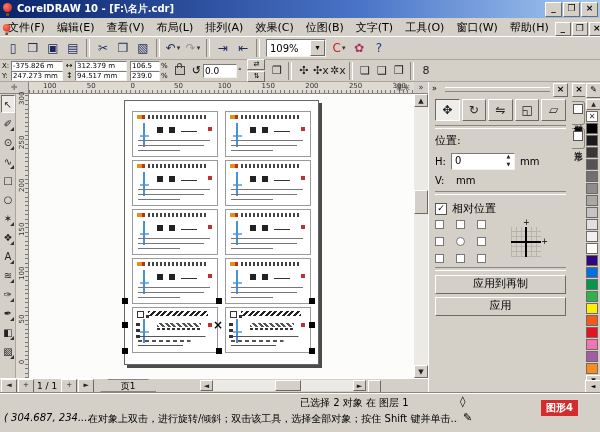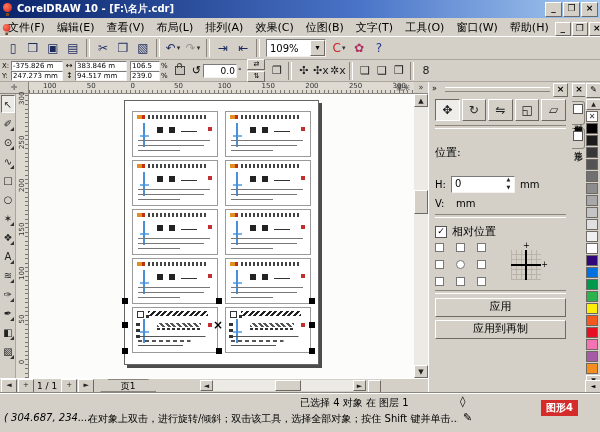--- a/index.html
+++ b/index.html
@@ -39,21 +39,21 @@
   .pb-row{display:flex;align-items:center;height:9px;}
   .pb-lab{width:9px;font-size:7px;}
   .pb-ico{width:9px;font-size:8px;line-height:8px;}
   .pb-val{width:48px;height:8px;line-height:8px;font-size:7px;padding:0 1px;overflow:hidden;white-space:nowrap;}
   .pb-val.narrow{width:26px;}
   .pct{font-size:7px;margin-left:1px;}
   .padlock{width:8px;height:7px;border:1px solid #444;position:relative;margin:0 4px;background:#c8c4bc;}
   .padlock:before{content:'';position:absolute;top:-4px;left:1px;width:3px;height:4px;border:1px solid #444;border-bottom:none;border-radius:3px 3px 0 0;}
   .rot{display:flex;align-items:center;margin:0 3px;}
   .rot .glyph{font-size:11px;margin-right:2px;}
-  .rot .pb-val{width:30px;height:12px;line-height:12px;font-size:9px;text-align:right;}
+  .rot .pb-val{width:30px;height:12px;line-height:12px;font-size:9px;}
   .mirror{display:flex;flex-direction:column;gap:1px;margin:0 3px;}
   .mbtn{width:16px;height:9px;line-height:8px;font-size:7px;text-align:center;}
   #propbar-buttons{display:flex;align-items:center;}
   #propbar-buttons .tbtn{width:17px;height:17px;font-size:11px;color:#222;}
 
   
   #ruler-corner{position:absolute;left:0;top:82px;width:29px;height:12px;border-right:1px solid #8a867e;border-bottom:1px solid #8a867e;box-sizing:border-box;text-align:center;font-size:8px;line-height:11px;color:#555;background:#d4d0c8;}
   #hruler{position:absolute;left:29px;top:82px;width:385px;height:12px;background:#dedad2;border-bottom:1px solid #8a867e;box-sizing:border-box;background-image:repeating-linear-gradient(90deg,#777 0 1px,transparent 1px 4.4px);background-size:100% 3px;background-position:0 100%;background-repeat:no-repeat;}
   .hlbl{position:absolute;top:0;font-size:7px;color:#333;}
   #hr-unit{position:absolute;right:4px;top:1px;font-size:7px;color:#333;}
@@ -94,21 +94,21 @@
   
   #docker{position:absolute;left:428px;top:82px;width:144px;height:310px;background:#d4d0c8;border-left:1px solid #fff;box-sizing:border-box;padding:0 6px;}
   #docker-header{position:relative;height:13px;margin:1px -4px 2px -4px;}
   #docker-expand{position:absolute;left:1px;top:1px;font-size:8px;line-height:10px;}
   #docker-grip{position:absolute;left:14px;right:20px;top:4px;height:3px;border-top:1px solid #fff;border-bottom:1px solid #8a867e;}
   .xclose{position:absolute;right:2px;top:0;width:13px;height:12px;line-height:10px;text-align:center;font-size:9px;font-weight:bold;}
   #transform-buttons{display:flex;gap:2px;margin:3px 0 4px 0;}
   #transform-buttons .tfb{width:24px;height:20px;display:flex;align-items:center;justify-content:center;font-size:12px;color:#222;}
   #transform-buttons .tfb.active{border-color:#6e6a63 #ffffff #ffffff #6e6a63;background:#efede9;}
   .dk-hr{height:2px;border-top:1px solid #8a867e;border-bottom:1px solid #fff;margin:4px 0;}
-  .dk-label{font-size:11px;margin:16px 0;}
+  .dk-label{font-size:11px;margin:4px 0;}
   .dk-row{display:flex;align-items:center;margin:5px 0;}
   .dk-row .lab{width:16px;font-size:10px;}
   .spinfield{display:flex;width:62px;height:15px;}
   .spinfield .val{flex:1;font-size:10px;line-height:13px;padding-left:3px;}
   .spinner{width:11px;display:flex;flex-direction:column;gap:1px;margin-left:1px;}
   .spinner div{flex:1;font-size:5px;line-height:5px;text-align:center;color:#222;}
   .dk-row .unit{font-size:10px;margin-left:5px;}
   .cb-row{display:flex;align-items:center;margin:6px 0 4px 0;}
   .checkbox{width:10px;height:10px;background:#fff;border:1px solid #555;font-size:9px;line-height:9px;text-align:center;font-weight:bold;margin-right:5px;}
   #anchor-wrap{display:flex;align-items:center;margin:2px 0 4px 0;}
@@ -232,21 +232,21 @@
           <span class="pb-val field">-375.826 m</span>
         </div>
       <div class="pb-row">
           <span class="pb-lab">Y:</span>
           <span class="pb-val field">247.273 mm</span>
         </div>
     </div>
     <div class="pb-col">
       <div class="pb-row">
           <span class="pb-ico">↔</span>
-          <span class="pb-val field">383.846 m</span>
+          <span class="pb-val field">312.379 m</span>
         </div>
       <div class="pb-row">
           <span class="pb-ico">↕</span>
           <span class="pb-val field">94.517 mm</span>
         </div>
     </div>
     <div class="pb-col">
       <div class="pb-row">
           <span class="pb-val narrow field">106.5</span>
           <span class="pct">%</span>
@@ -464,22 +464,22 @@
           <div class="anchor"></div>
           <div class="anchor center"></div>
           <div class="anchor"></div>
           <div class="anchor"></div>
           <div class="anchor"></div>
           <div class="anchor"></div>
         </div>
       <div id="crosshair"></div>
     </div>
     <div class="dk-hr"></div>
+    <div class="dk-btn raised">应用到再制</div>
     <div class="dk-btn raised">应用</div>
-    <div class="dk-btn raised">应用到再制</div>
   </div>
 
   <div id="tabstrip">
     <div class="xclose raised">×</div>
     <div id="tabstrip-tabs">
         <div class="vtab">
           <div class="vtab-icon"></div>
           <div class="vtab-label">对象管理器</div>
         </div>
         <div class="vtab">
@@ -529,21 +529,21 @@
     <div id="page-tab">页1</div>
   </div>
   <div id="hscroll">
     <div class="sb-btn raised">◄</div>
     <div class="thumb raised"></div>
     <div class="sb-btn raised right">►</div>
   </div>
   <div id="pagebar-sizer" class="raised"></div>
 
   <div id="statusbar">
-    <span id="sel-text">已选择 4 对象 在 图层 1</span>
+    <span id="sel-text">已选择 2 对象 在 图层 1</span>
     <span id="fill-icon">◊</span>
     <span id="coords-text">( 304.687, 234....</span>
     <span id="hint-text">在对象上双击，进行旋转/倾斜；双击该工具，选择全部对象；按住 Shift 键并单击...</span>
     <span id="pen-icon">✎</span>
     <span id="status-badge">图形4</span>
     <div class="xbox" id="xbox-fill"></div>
     <div class="xbox" id="xbox-outline"></div>
   </div>
 
 </div>

